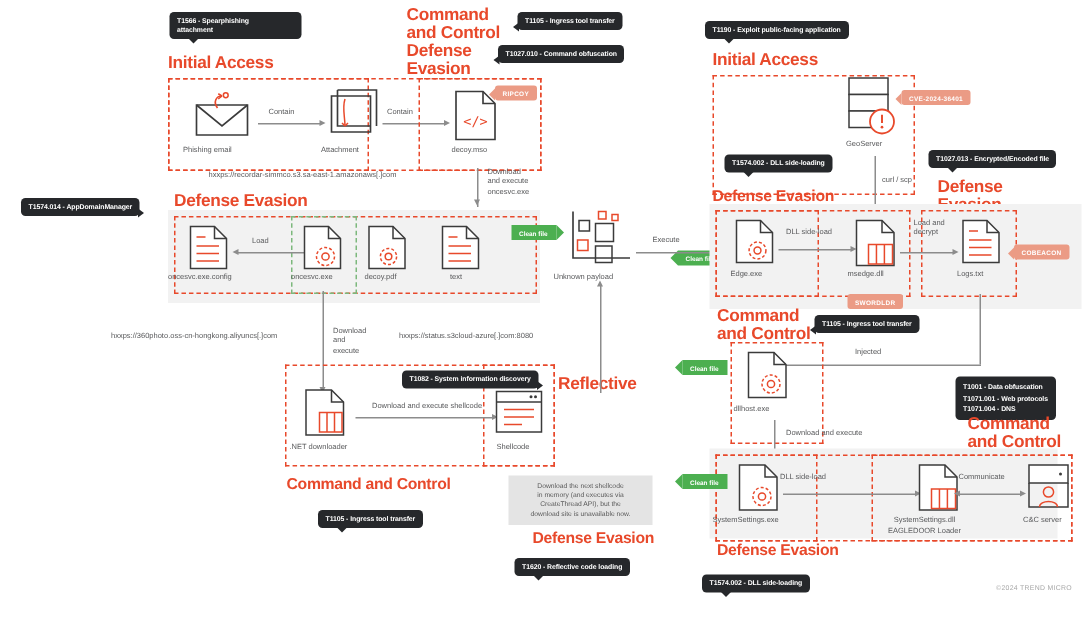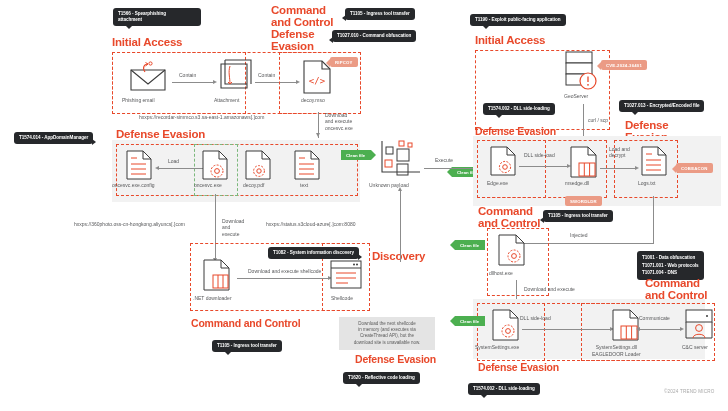--- a/index.html
+++ b/index.html
@@ -196,21 +196,21 @@
 and
 execute</div>
 
   <div class="url" style="left:74px;top:221px;">hxxps://360photo.oss-cn-hongkong.aliyuncs[.]com</div>
   <div class="url" style="left:266px;top:221px;">hxxps://status.s3cloud-azure[.]com:8080</div>
 
   <div class="dash" style="left:190px;top:243px;width:178px;height:66px;"></div>
   <div class="dash" style="left:322px;top:243px;width:46px;height:66px;"></div>
 
   <div class="pill tail-r" style="left:268px;top:247px;">T1082 - System information discovery</div>
-  <div class="tactic" style="left:372px;top:251px;">Discovery</div>
+  <div class="tactic" style="left:372px;top:251px;">Reflective</div>
 
   <div class="abs" style="left:203px;top:259px;">
     <svg width="28" height="32" viewBox="0 0 28 32">
       <path d="M1 1 L18 1 L26 9 L26 31 L1 31 Z" fill="#fff" stroke="#3b3b3b" stroke-width="1"></path>
       <path d="M18 1 L18 9 L26 9" fill="none" stroke="#3b3b3b" stroke-width="1"></path>
       <rect x="10" y="16" width="15" height="13" fill="#fff" stroke="#e8492b" stroke-width="1"></rect>
       <path d="M15 16 L15 29 M20 16 L20 29" stroke="#e8492b" stroke-width="1"></path>
     </svg>
   </div>
   <div class="cap" style="left:193px;top:295px;">.NET downloader</div>

